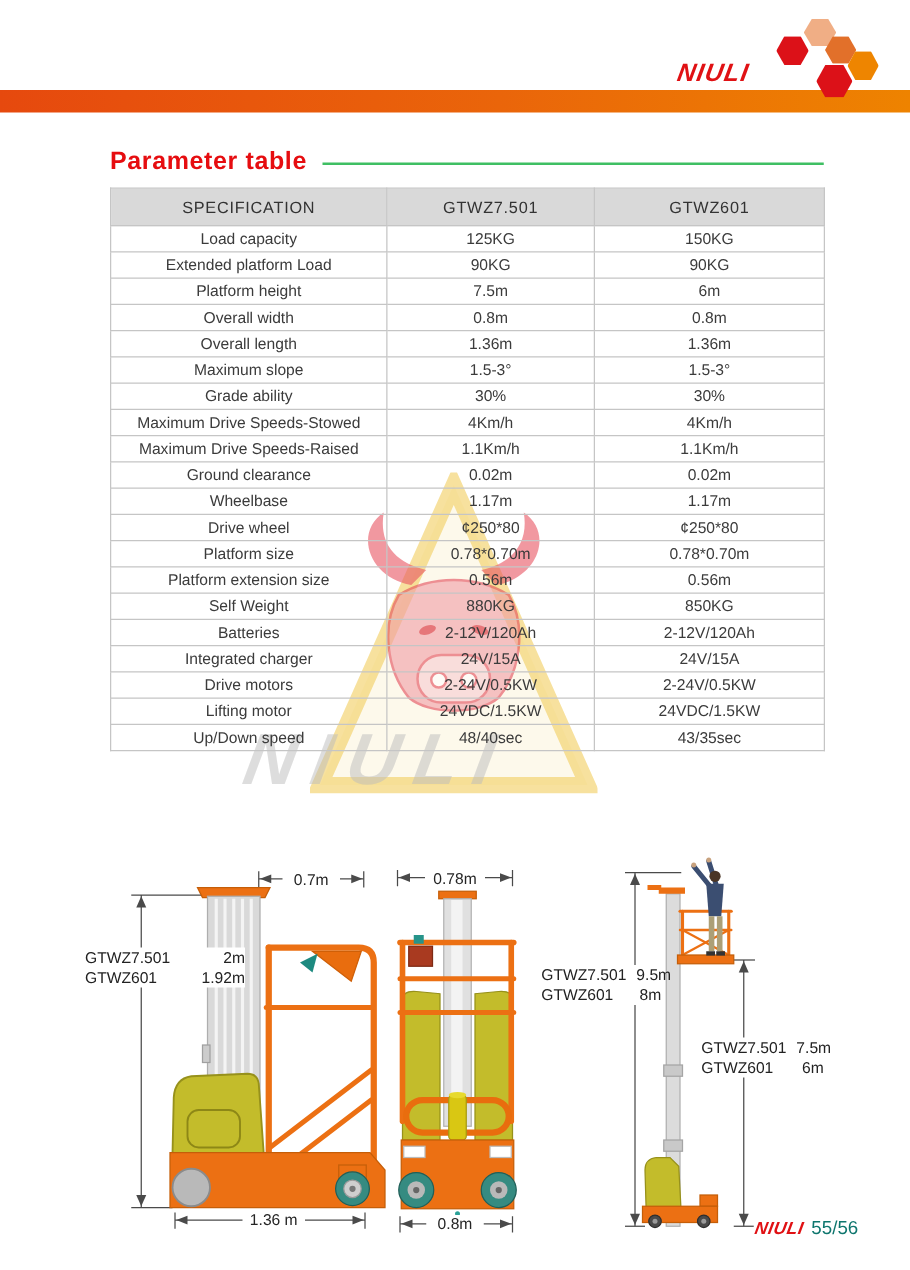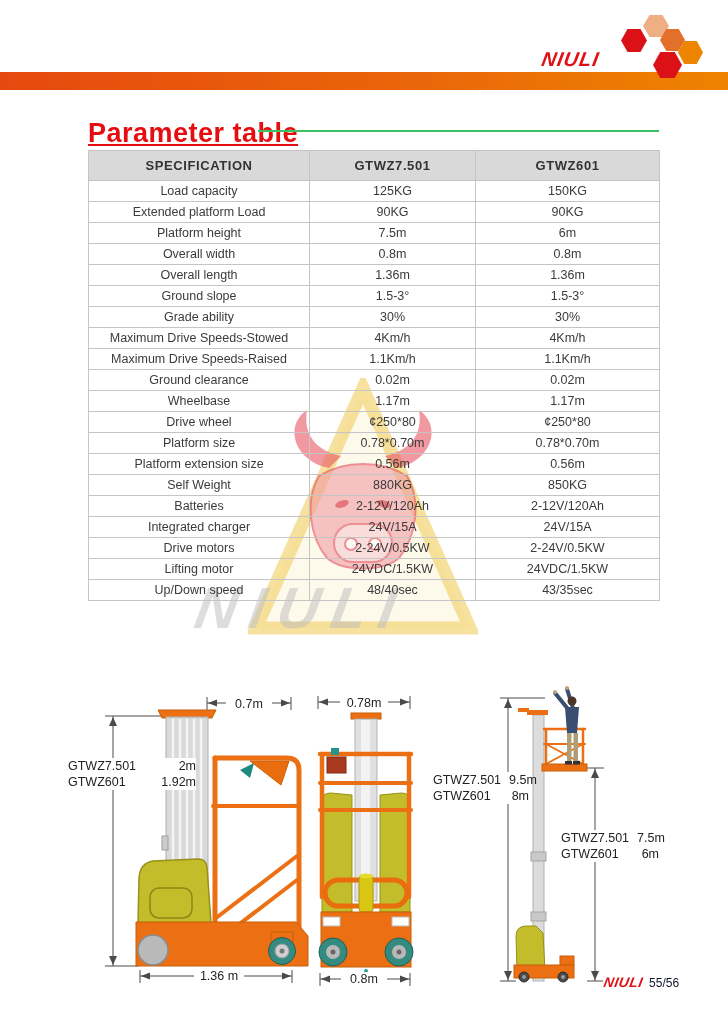--- a/index.html
+++ b/index.html
@@ -13,51 +13,51 @@
        clip-path:polygon(25% 0%,75% 0%,100% 50%,75% 100%,25% 100%,0% 50%);}
   .hex1{left:643px;top:15px;width:26px;height:22px;}
   .hex2{left:621px;top:29px;width:26px;height:23px;}
   .hex3{left:660px;top:29px;width:25px;height:22px;}
   .hex4{left:678px;top:41px;width:25px;height:23px;}
   .hex5{left:653px;top:52px;width:29px;height:26px;}
   .orange-bar{position:absolute;left:0;top:72px;width:728px;height:18px;z-index:2;
               background:linear-gradient(90deg,#e6490e 0%,#ea650a 55%,#ee8300 100%);}
 
   
-  .page-title{position:absolute;left:88px;top:118px;margin:0;font-size:27px;font-weight:700;
-              color:#e60d10;letter-spacing:0.5px;text-decoration:underline;}
+  .page-title{position:absolute;left:88px;top:118px;margin:0;font-size:20px;font-weight:700;
+              color:#e60d10;letter-spacing:0.5px;}
   .green-line{position:absolute;left:258px;top:130px;width:401px;height:2px;background:#3fbf63;}
 
   
   .table-wrap{position:absolute;left:88px;top:150px;width:571px;}
   .bull-wm{position:absolute;left:160px;top:228px;z-index:0;pointer-events:none;}
   .niuli-wm{position:absolute;left:108px;top:424px;z-index:0;pointer-events:none;
             font-size:58px;font-weight:800;font-style:italic;letter-spacing:12px;
             color:#bdbdbd;opacity:.5;transform:skewX(-10deg);}
   table.params{position:relative;z-index:1;border-collapse:collapse;width:571px;table-layout:fixed;
                background:transparent;}
   table.params th,table.params td{border:1px solid #c5c5c5;text-align:center;
                font-family:"Liberation Sans",sans-serif;}
-  table.params th{background:#d9d9d9;height:27px;font-size:13px;font-weight:700;
+  table.params th{background:#d9d9d9;height:27px;font-size:13px;font-weight:400;
                letter-spacing:.6px;color:#333;margin-top:16px;}
   table.params td{height:20px;line-height:20px;padding:0;font-size:12.5px;color:#3b3b3b;
                background:transparent;overflow:hidden;white-space:nowrap;}
   col.c1{width:221px;} col.c2{width:166px;} col.c3{width:184px;}
 
   
   .diagrams{position:absolute;left:0;top:684px;width:629px;height:348px;}
   .diagrams svg.draw{position:absolute;left:0;top:0;}
   .dim-label{position:absolute;background:#fff;text-align:center;font-size:12.5px;color:#252525;
              line-height:14px;}
   .model-labels{position:absolute;background:#fff;font-size:12.5px;color:#222;z-index:2;}
   .model-labels .mrow{display:flex;justify-content:space-between;gap:8px;line-height:16px;}
   .footer-logo{position:absolute;left:604px;top:290px;display:flex;align-items:baseline;gap:6px;}
   .footer-brand{font-size:14px;font-weight:800;font-style:italic;color:#e01114;
                 transform:skewX(-10deg);letter-spacing:.5px;}
-  .footer-page{font-size:12px;color:#0f172a;}
+  .footer-page{font-size:15px;color:#0f766e;}
 </style>
 </head>
 <body>
 
 <div class="page">
 
   <div>
     <span class="logo-text">NIULI</span>
     <span class="hex hex1" style="background: rgb(240, 174, 133);"></span>
     <span class="hex hex2" style="background: rgb(220, 17, 24);"></span>
@@ -121,21 +121,21 @@
             <td>Overall width</td>
             <td>0.8m</td>
             <td>0.8m</td>
           </tr>
           <tr>
             <td>Overall length</td>
             <td>1.36m</td>
             <td>1.36m</td>
           </tr>
           <tr>
-            <td>Ground slope</td>
+            <td>Maximum slope</td>
             <td>1.5-3°</td>
             <td>1.5-3°</td>
           </tr>
           <tr>
             <td>Grade ability</td>
             <td>30%</td>
             <td>30%</td>
           </tr>
           <tr>
             <td>Maximum Drive Speeds-Stowed</td>

